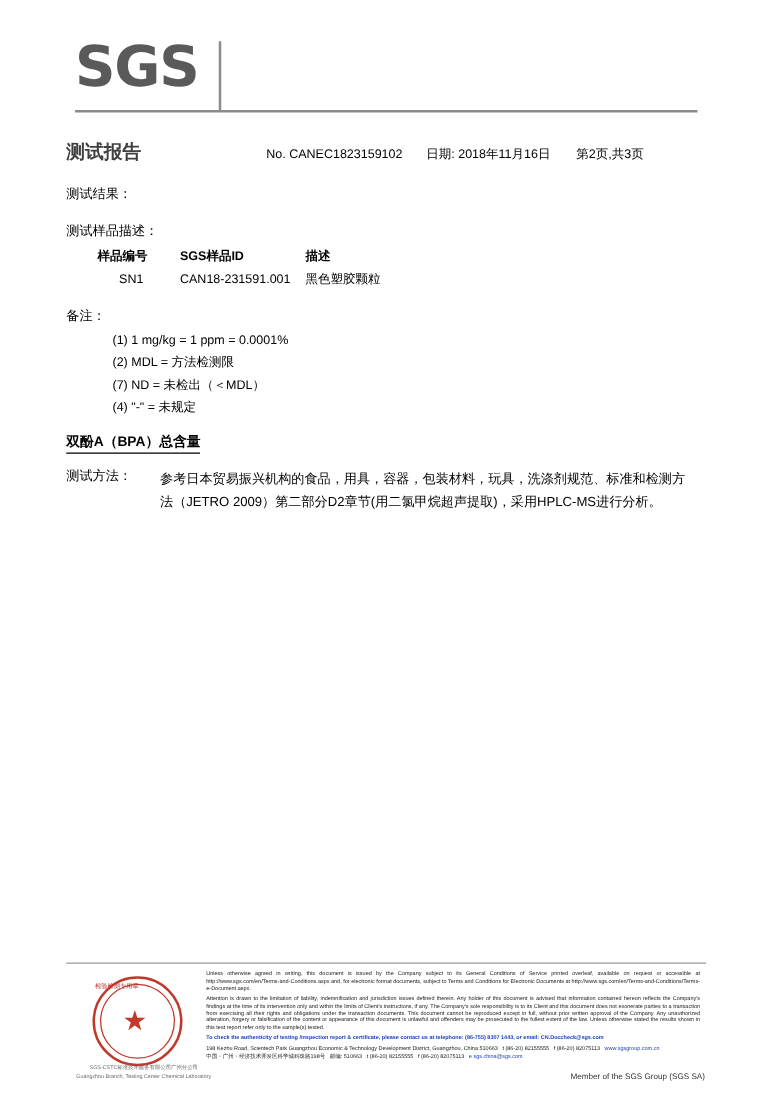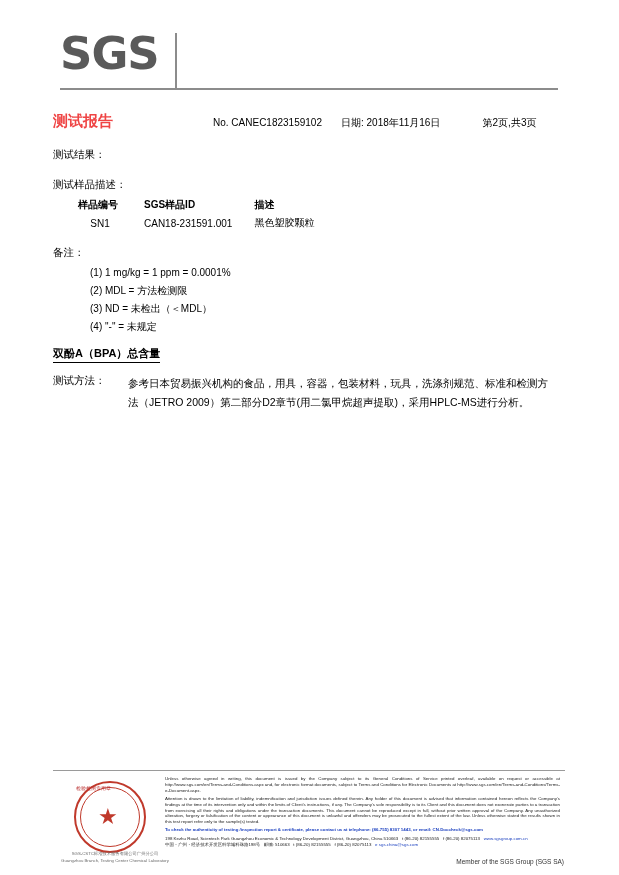--- a/index.html
+++ b/index.html
@@ -59,34 +59,34 @@
     position: absolute;
     left: 53px;
     top: 112px;
     width: 505px;
     display: flex;
     align-items: baseline;
   }
   .doc-title {
     font-size: 15px;
     font-weight: bold;
-    color: #ef4444;
+    color: #404040;
     width: 160px;
   }
   .doc-no {
     font-size: 10px;
     width: 128px;
   }
   .doc-date {
     font-size: 10px;
     width: 120px;
   }
   .doc-page {
     font-size: 10px;
-    text-align: center;
+    text-align: left;
     flex: 1;
   }
 
   
   .label-bold {
     font-size: 10.5px;
     font-weight: normal;
   }
   .row {
     position: absolute;
@@ -102,21 +102,21 @@
     font-size: 10px;
   }
   table.sample th {
     text-align: left;
     font-weight: bold;
     font-size: 10px;
     padding: 0 26px 4px 0;
     white-space: nowrap;
   }
   table.sample td {
-    padding: 0 22px 0 0;
+    padding: 0 12px 0 0;
     white-space: nowrap;
     font-size: 10px;
   }
   table.sample th.c, table.sample td.c { text-align: center; }
 
   .remark-label { left: 53px; top: 246px; }
   .notes {
     position: absolute;
     left: 90px;
     top: 264px;
@@ -316,21 +316,21 @@
         <td>CAN18-231591.001</td>
         <td>黑色塑胶颗粒</td>
       </tr>
     </tbody>
   </table>
 
   <div class="row remark-label label-bold">备注：</div>
   <div class="notes">
     <div>(1) 1 mg/kg = 1 ppm = 0.0001%</div>
     <div>(2) MDL = 方法检测限</div>
-    <div>(3) ND = 未检出（＜MDL）</div>
+    <div>(7) ND = 未检出（＜MDL）</div>
     <div>(4) "-" = 未规定</div>
   </div>
 
   <div class="section-head">双酚A（BPA）总含量</div>
 
   <div class="method-label">测试方法：</div>
   <div class="method-text">参考日本贸易振兴机构的食品，用具，容器，包装材料，玩具，洗涤剂规范、标准和检测方法（JETRO 2009）第二部分D2章节(用二氯甲烷超声提取)，采用HPLC-MS进行分析。</div>
 
 
   <div class="footer-rule"></div>

